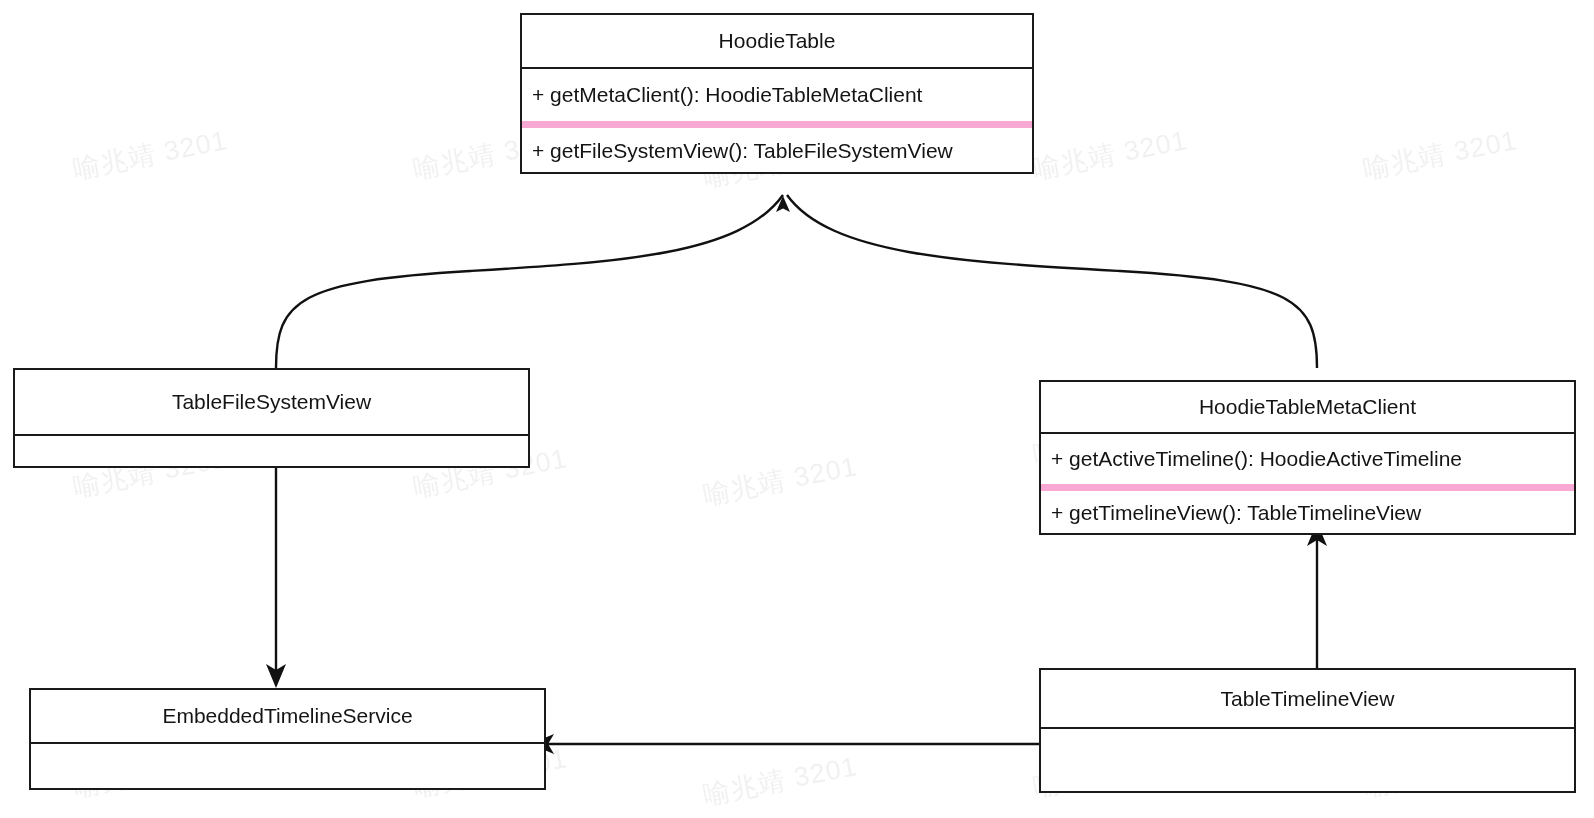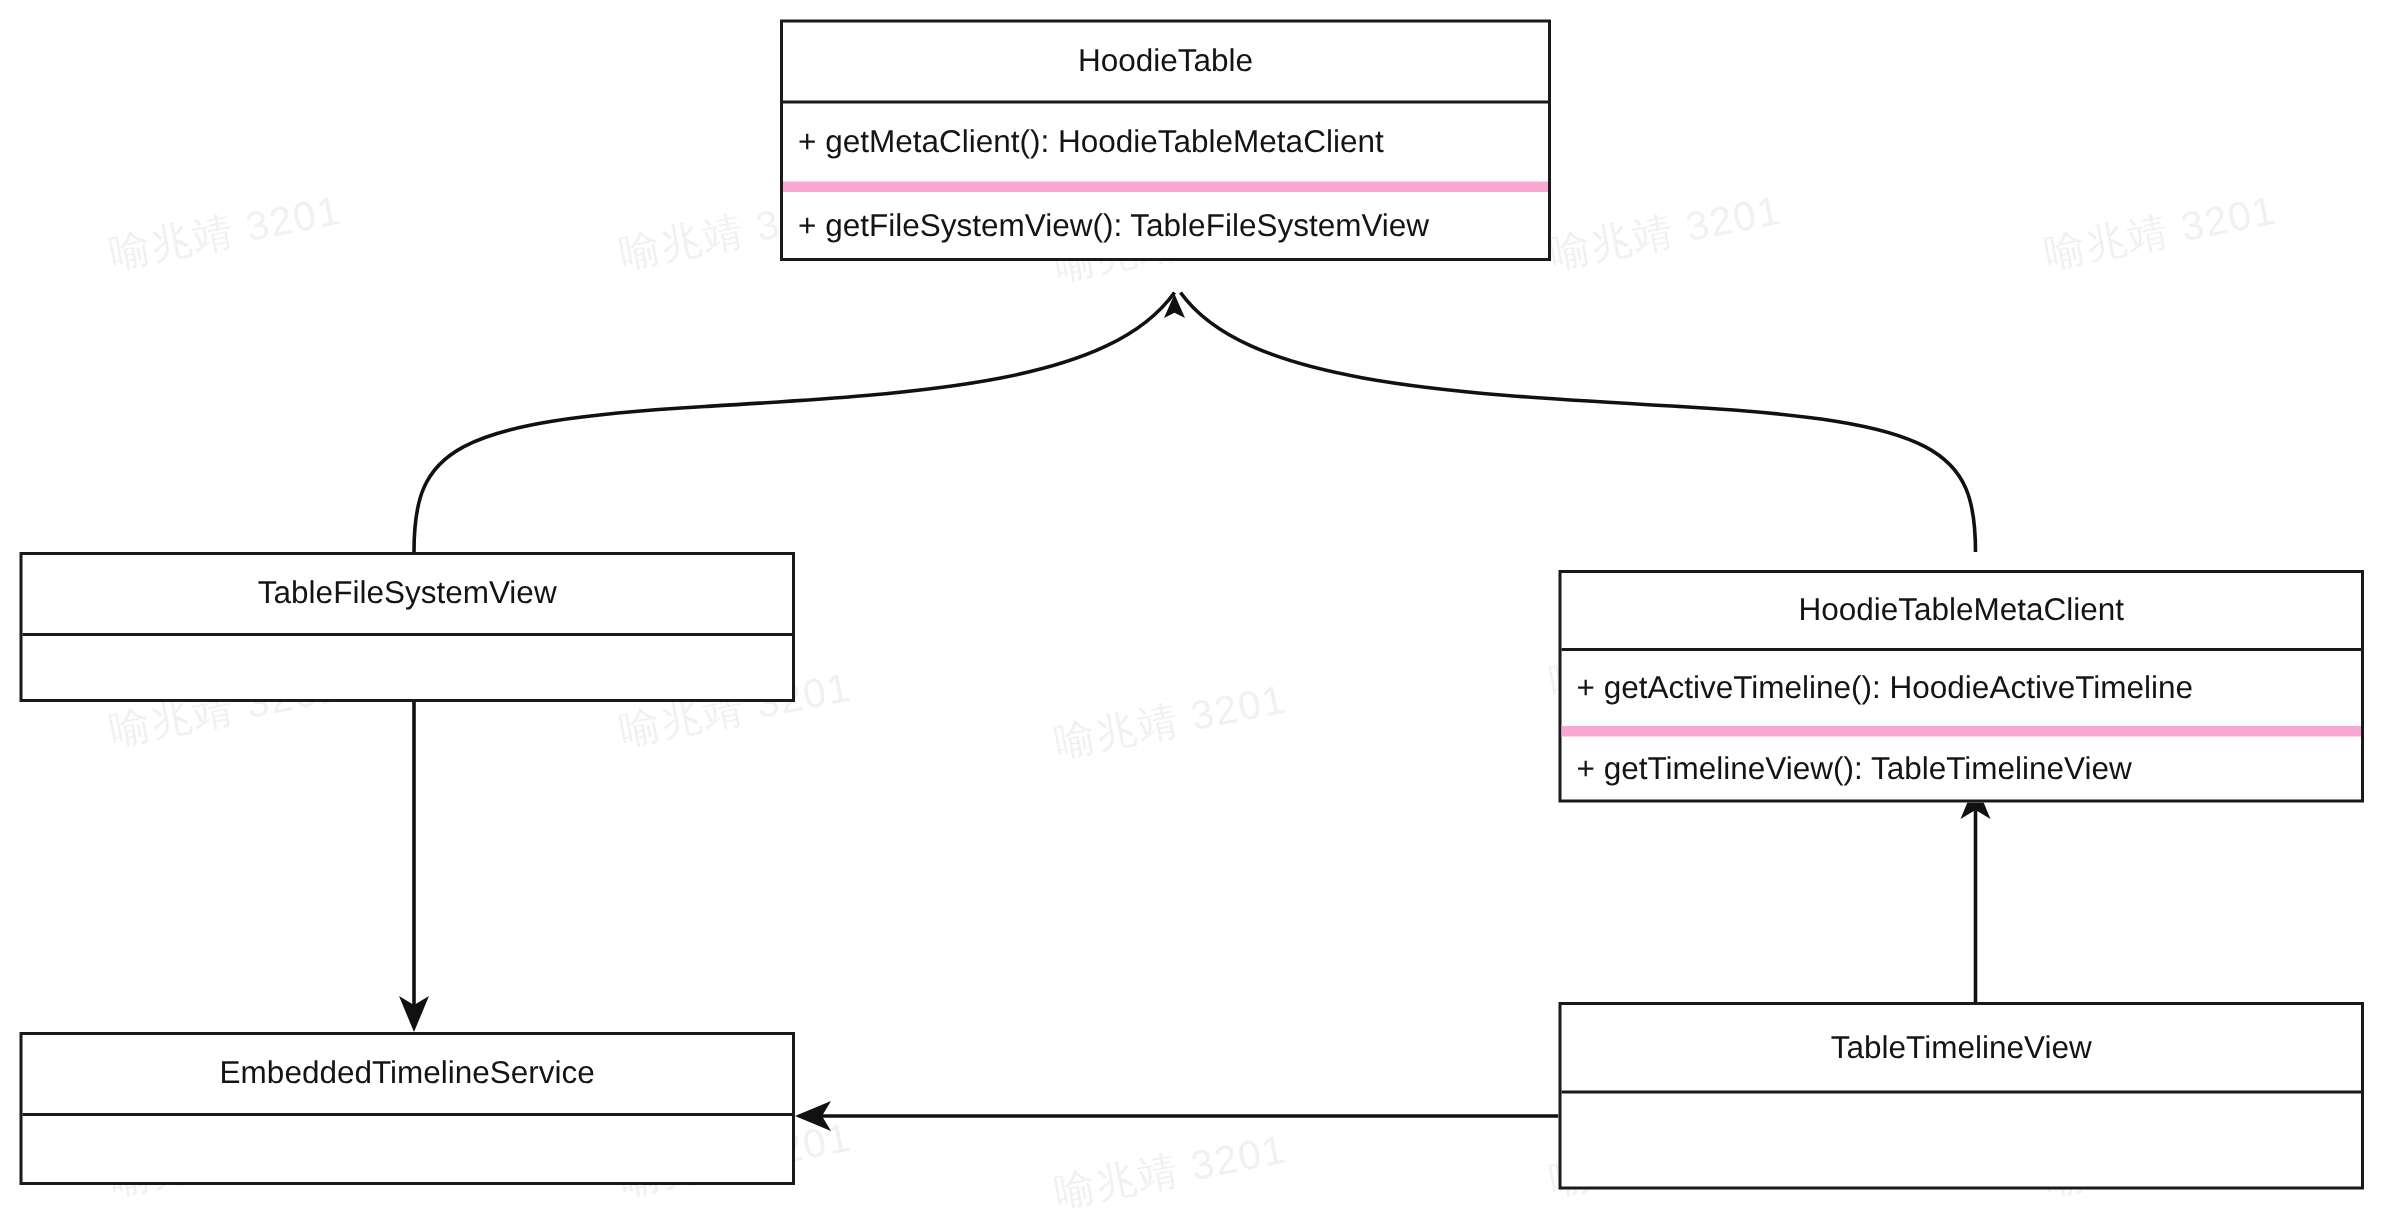--- a/index.html
+++ b/index.html
@@ -80,28 +80,28 @@
   .uml-members.empty {
     display: block;
   }
 
   
   #class-hoodietable      { left: 520px; top: 13px;  width: 514px; height: 161px; }
   #class-hoodietable .uml-title   { height: 54px; }
   #class-hoodietable .uml-member  { height: 52px; }
 
   #class-tablefilesystemview { left: 13px; top: 368px; width: 517px; height: 100px; }
-  #class-tablefilesystemview .uml-title  { height: 54px; }
+  #class-tablefilesystemview .uml-title  { height: 66px; }
   #class-tablefilesystemview .uml-members { height: 42px; }
 
   #class-hoodietablemetaclient { left: 1039px; top: 380px; width: 537px; height: 155px; }
   #class-hoodietablemetaclient .uml-title  { height: 52px; }
   #class-hoodietablemetaclient .uml-member { height: 50px; }
 
-  #class-embeddedtimelineservice { left: 13px; top: 688px; width: 517px; height: 102px; }
+  #class-embeddedtimelineservice { left: 29px; top: 688px; width: 517px; height: 102px; }
   #class-embeddedtimelineservice .uml-title  { height: 54px; }
   #class-embeddedtimelineservice .uml-members { height: 44px; }
 
   #class-tabletimelineview { left: 1039px; top: 668px; width: 537px; height: 125px; }
   #class-tabletimelineview .uml-title  { height: 59px; }
   #class-tabletimelineview .uml-members { height: 62px; }
 </style>
 </head>
 <body>
 

